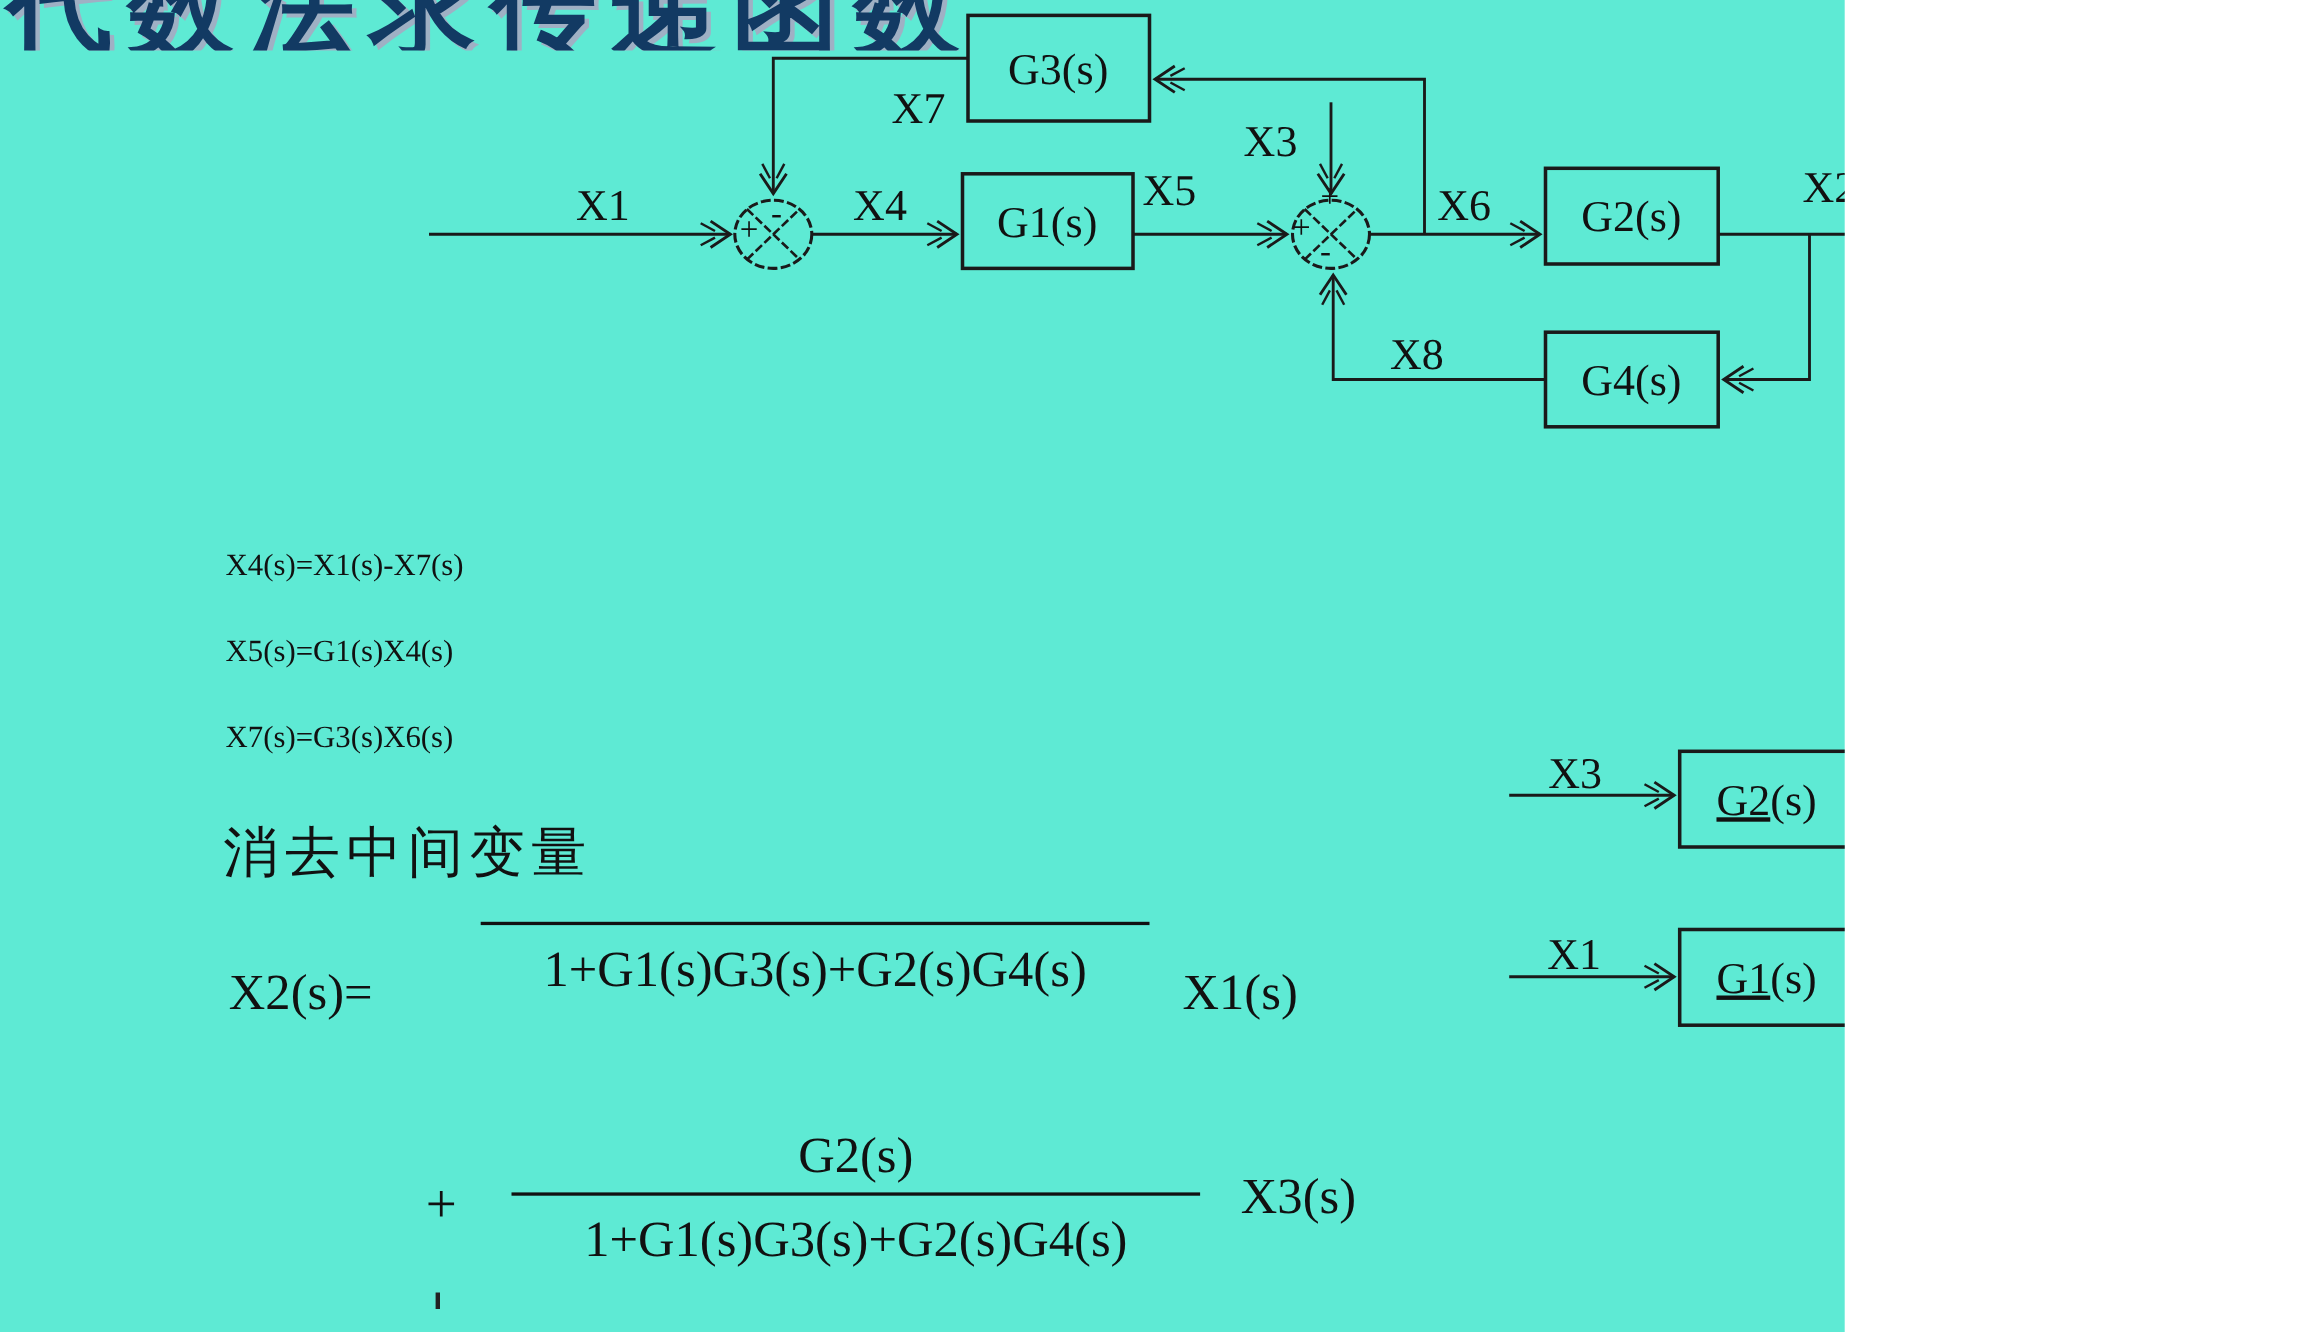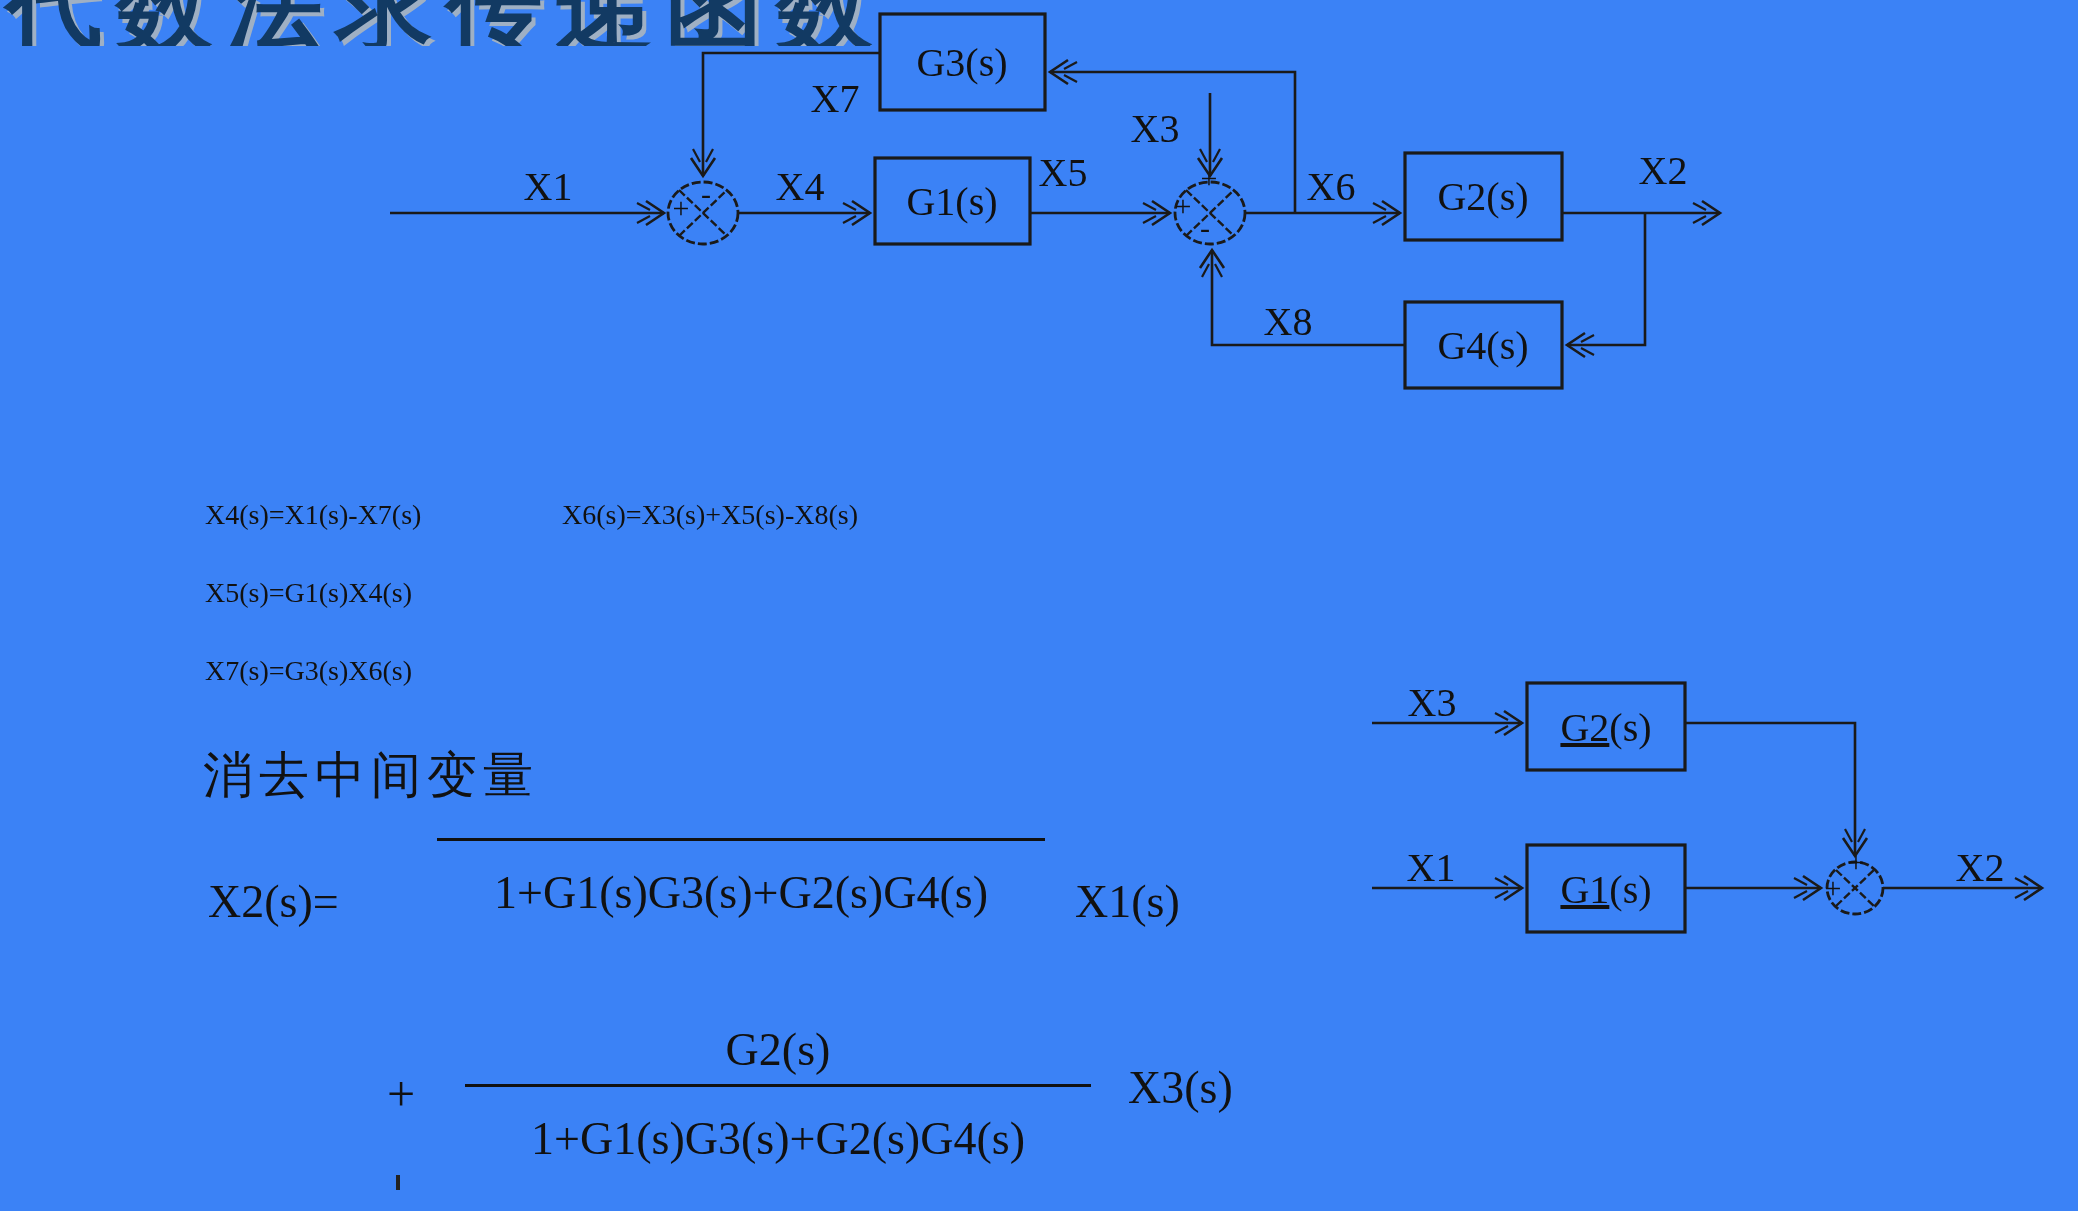--- a/index.html
+++ b/index.html
@@ -1,31 +1,31 @@
 <!DOCTYPE html>
 <html><head>
 <meta charset="utf-8">
 <style>
   html,body{margin:0;padding:0;background:#fff;}
-  #canvas{position:relative;width:2078px;height:1211px;background:#3b82f6;overflow:hidden;
+  #canvas{position:relative;width:1677px;height:1211px;background:#5eead4;overflow:hidden;
           font-family:"Liberation Serif",serif;color:#111;}
   
   #title-clip{position:absolute;left:0;top:0;width:1000px;height:46px;overflow:hidden;}
   #title-text{position:absolute;left:6px;top:-56px;white-space:nowrap;
       font-family:"DejaVu Sans","Liberation Sans",sans-serif;
       font-weight:bold;font-size:96px;letter-spacing:14px;color:#123a63;
       text-shadow:4px 4px 0 #9fb0c4;}
   
   .eq{position:absolute;font-size:28px;line-height:46px;white-space:nowrap;}
   .note{position:absolute;font-size:50px;letter-spacing:6px;white-space:nowrap;
         font-family:Liberation Mono, monospace;}
   .frac{position:absolute;text-align:center;font-size:46px;}
   .frac .num{line-height:64px;}
   .frac .bar{border-top:3px solid #111;height:0;margin:2px 0 0 0;}
-  .frac .den{line-height:56px;padding-top:24px;white-space:nowrap;text-align:center;}
+  .frac .den{line-height:56px;padding-top:12px;white-space:nowrap;text-align:center;}
   .mathbit{position:absolute;font-size:46px;line-height:52px;white-space:nowrap;}
   #clipped-plus-tick{position:absolute;left:396px;top:1175px;width:4px;height:15px;background:#222;}
   svg text{font-family:"Liberation Serif",serif;fill:#111;}
   .lbl{font-size:40px;}
   .boxlbl{font-size:40px;}
   .sign{font-size:30px;}
   .wire{stroke:#1a1a1a;stroke-width:2.6;fill:none;}
   .boxr{stroke:#1a1a1a;stroke-width:3.2;fill:none;}
   .sumc{stroke:#1a1a1a;stroke-width:2.8;fill:none;stroke-dasharray:9 3;}
   .sumx{stroke:#1a1a1a;stroke-width:2.4;fill:none;stroke-dasharray:8 3;}
@@ -121,21 +121,20 @@
       <line x1="1685" y1="888" x2="1821" y2="888" class="wire" marker-end="url(#arr)"></line>
       <line x1="1883" y1="888" x2="2042" y2="888" class="wire" marker-end="url(#arr)"></line>
 
       <text x="1432" y="716" text-anchor="middle" class="lbl">X3</text>
       <text x="1431" y="881" text-anchor="middle" class="lbl">X1</text>
       <text x="1980" y="881" text-anchor="middle" class="lbl">X2</text>
     </g>
   </svg>
 
   <div class="eq" style="left:205px;top:492px;">X4(s)=X1(s)-X7(s)</div>
-  <div class="eq" style="left:562px;top:492px;">X6(s)=X3(s)+X5(s)-X8(s)</div>
   <div class="eq" style="left:205px;top:570px;">X5(s)=G1(s)X4(s)</div>
   <div class="eq" style="left:205px;top:648px;">X7(s)=G3(s)X6(s)</div>
 
   <div class="note" style="left:203px;top:742px;">消去中间变量</div>
 
   <div class="mathbit" style="left:208px;top:876px;">X2(s)=</div>
 
   <div class="frac" style="left:437px;top:836px;width:608px;">
     <div class="bar"></div>
     <div class="den">1+G1(s)G3(s)+G2(s)G4(s)</div>

